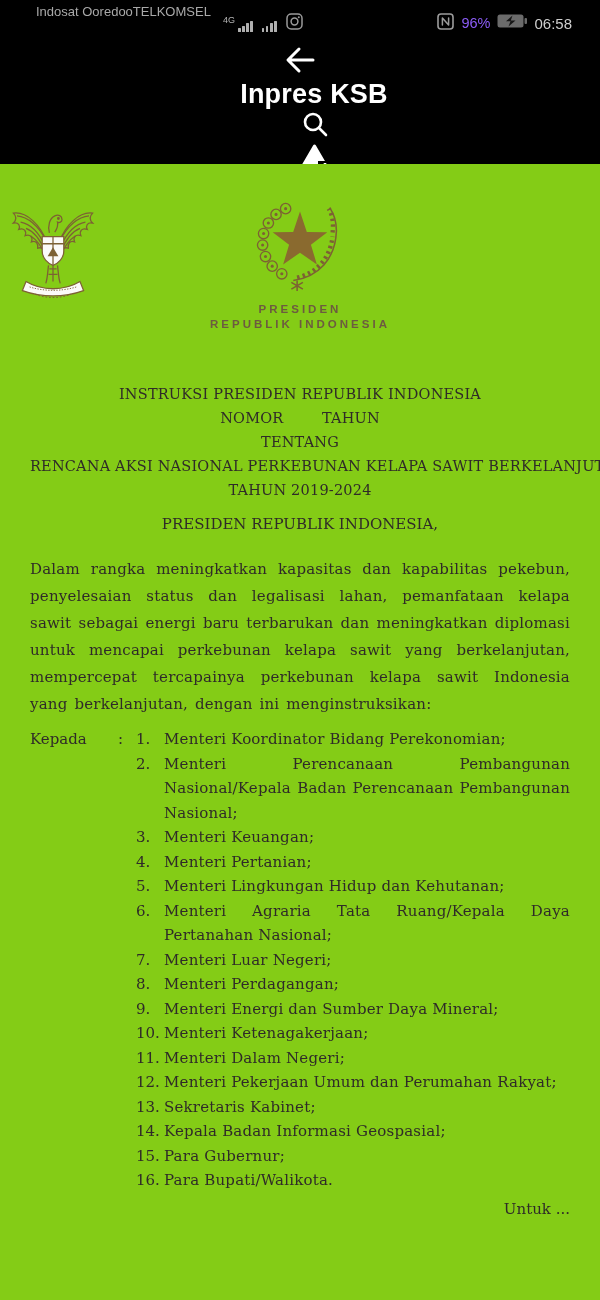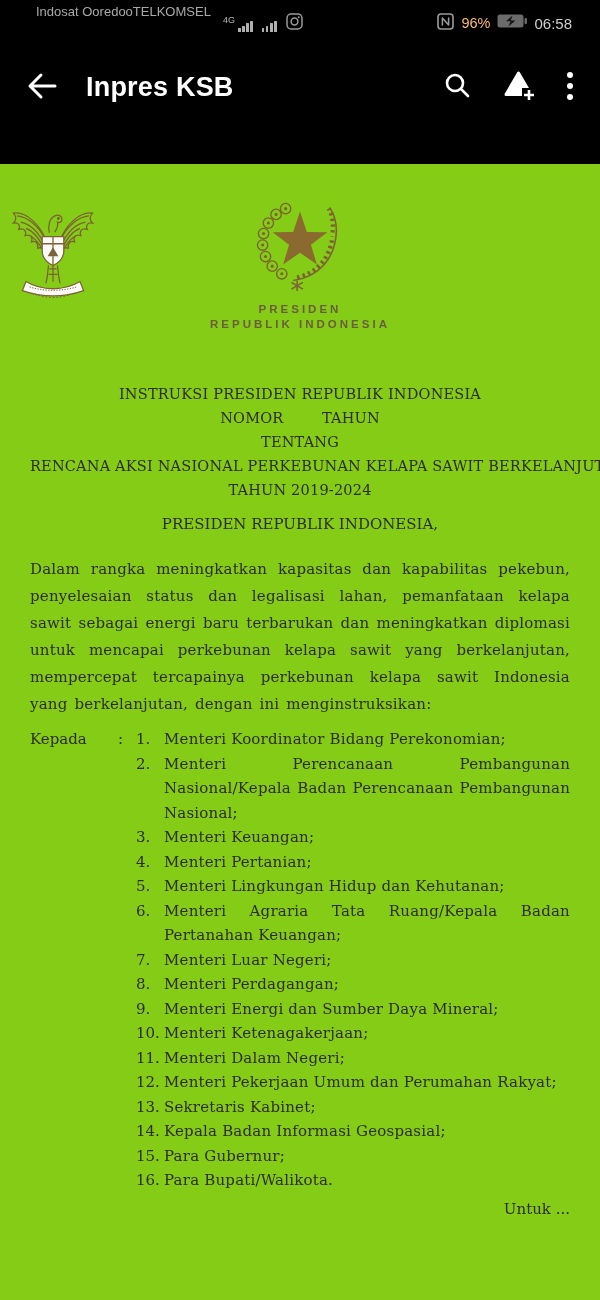--- a/index.html
+++ b/index.html
@@ -18,24 +18,24 @@
     padding:3px 28px 0 36px; color:#aaa;
   }
   .sb-left { display:flex; gap:10px; }
   .carrier-col { display:flex; flex-direction:row; line-height:18px; }
   .carrier { font-size:13px; color:#a9a9a9; }
   .sb-icons { display:flex; align-items:flex-end; gap:9px; padding-bottom:12px; margin-left:2px; }
   .net-badge { font-size:9px; font-weight:normal; color:#b5b5b5; position:relative; top:-7px; margin-right:-6px; }
   .bars { display:flex; align-items:flex-end; gap:1.5px; }
   .bars i { display:block; width:2.6px; background:#b0b0b0; border-radius:0.5px; }
   .sb-right { display:flex; align-items:center; gap:7px; padding-top:6px; height:34px; }
-  .pct { font-size:14.5px; color:#fdba74; }
+  .pct { font-size:14.5px; color:#8b5cf6; }
   .clock { font-size:15px; color:#cfcfcf; }
 
-  .app-bar { height:86px; display:flex; align-items:center; padding:0 26px; }
+  .app-bar { height:86px; display:flex; align-items:center; padding:0 26px;flex-direction:column; }
   .app-title {
     color:#fff; font-size:27px; font-weight:bold; margin-left:28px;
     letter-spacing:0.2px; flex:1;
   }
   .icon-btn { background:none; border:none; padding:0; display:flex; align-items:center; justify-content:center; }
   .app-bar .icon-btn { margin-left:30px; }
 
   
   .document {
     height:1168px; background:#84cc16; position:relative;
@@ -262,21 +262,21 @@
       <div class="recipient-row">
           <span class="num-col">4.</span>
           <span class="recipient-text">Menteri Pertanian;</span>
         </div>
       <div class="recipient-row">
           <span class="num-col">5.</span>
           <span class="recipient-text">Menteri Lingkungan Hidup dan Kehutanan;</span>
         </div>
       <div class="recipient-row">
           <span class="num-col">6.</span>
-          <span class="recipient-text">Menteri Agraria Tata Ruang/Kepala Badan Pertanahan Keuangan;</span>
+          <span class="recipient-text">Menteri Agraria Tata Ruang/Kepala Daya Pertanahan Nasional;</span>
         </div>
       <div class="recipient-row">
           <span class="num-col">7.</span>
           <span class="recipient-text">Menteri Luar Negeri;</span>
         </div>
       <div class="recipient-row">
           <span class="num-col">8.</span>
           <span class="recipient-text">Menteri Perdagangan;</span>
         </div>
       <div class="recipient-row">

